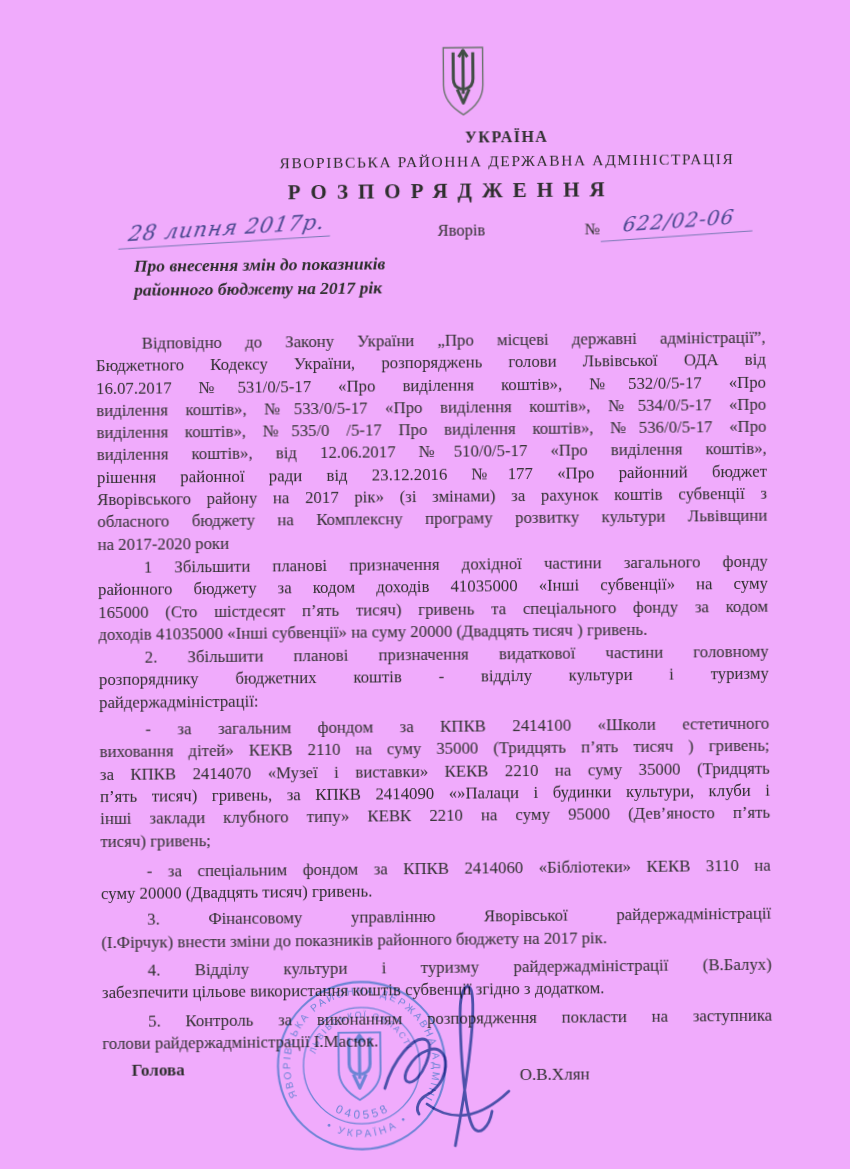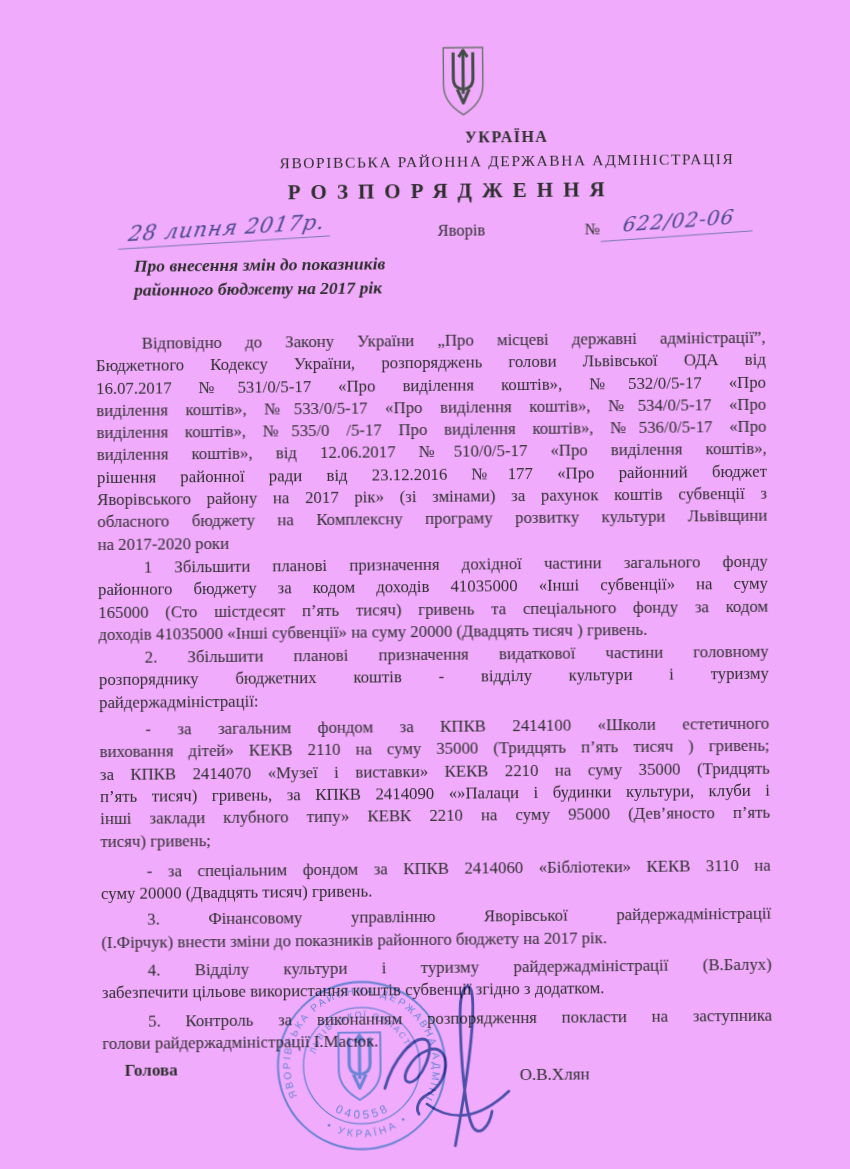--- a/index.html
+++ b/index.html
@@ -47,21 +47,21 @@
   .body-text .para:nth-child(4){margin-top:5px;}
   .body-text .para:nth-child(5){margin-top:8px;}
   .body-text .para:nth-child(6){margin-top:4px;}
   .body-text .para:nth-child(7){margin-top:6px;}
   .body-text .para:nth-child(8){margin-top:6px;}
   .line{text-align:justify;text-align-last:justify;}
   .line.first{text-indent:46px;}
   .line.last{text-align-last:left;}
 
   
-  .sig-role{left:120px;top:1058px;font-weight:bold;font-size:17px;}
+  .sig-role{left:127px;top:1058px;font-weight:bold;font-size:17px;}
   .sig-name{left:515px;top:1066px;font-weight:normal;font-size:17px;}
 
   
   .stamp{left:255px;top:963px;mix-blend-mode:multiply;opacity:.92;}
   .stamp text{font-family:"Liberation Sans","DejaVu Sans",sans-serif;fill:#6080d2;}
   .autograph{left:366px;top:976px;mix-blend-mode:multiply;}
 </style>
 </head>
 <body>
 

